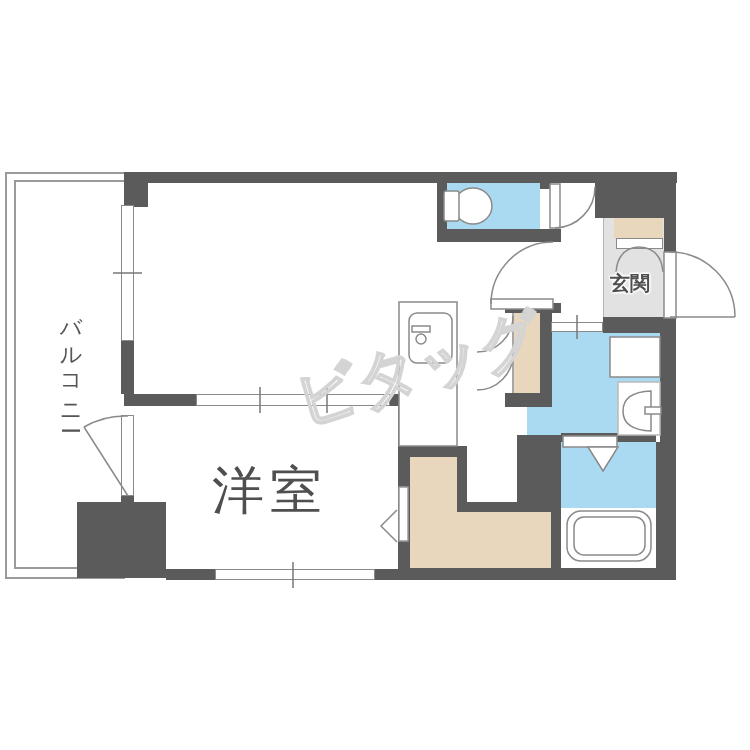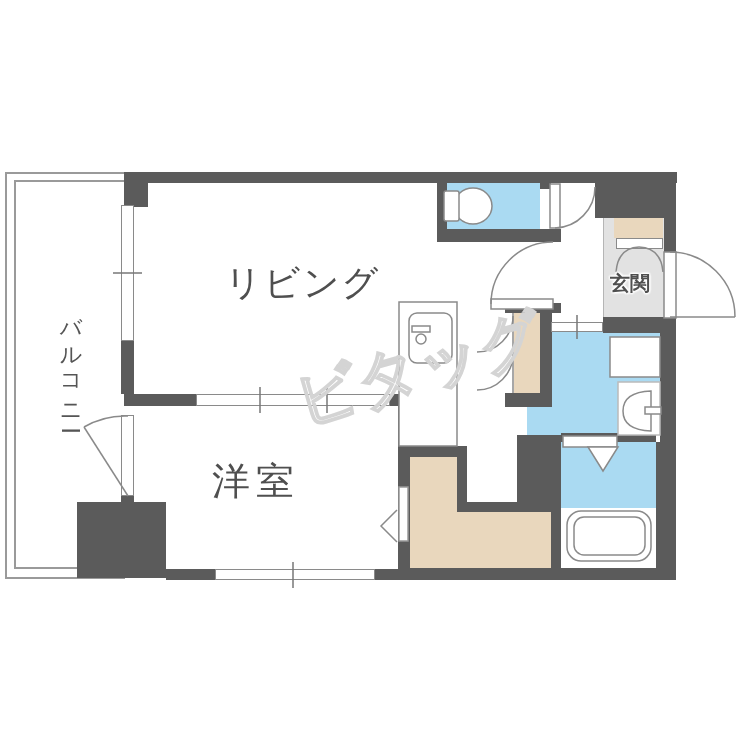--- a/index.html
+++ b/index.html
@@ -7,21 +7,21 @@
          font-family:"Liberation Sans","DejaVu Sans",sans-serif;}
   .abs{position:absolute;}
   .wall{position:absolute;background:#5b5b5b;}
   .fill-water{position:absolute;background:#aadaf2;}
   .fill-tan{position:absolute;background:#e9d7bd;}
   .fill-genkan{position:absolute;background:#e2e2e2;border-left:1px solid #b5b5b5;}
   .win{position:absolute;background:#ffffff;border:1.5px solid #8a8a8a;box-sizing:border-box;}
   .balc{position:absolute;border:2px solid #9a9a9a;border-right:none;box-sizing:border-box;}
   .roomlabel{position:absolute;color:#4f4f4f;white-space:nowrap;}
   .lbl-living{font-size:36px;letter-spacing:2px;}
-  .lbl-western{font-size:38px;letter-spacing:6px;}
+  .lbl-western{font-size:52px;letter-spacing:6px;}
   .lbl-genkan{font-size:20px;font-weight:bold;
     text-shadow:0 0 3px #fff,0 0 3px #fff,1px 1px 2px #fff,-1px -1px 2px #fff,1px -1px 2px #fff,-1px 1px 2px #fff;}
   .lbl-balcony{font-size:22px;writing-mode:vertical-rl;letter-spacing:4px;color:#555;}
   svg{position:absolute;left:0;top:0;}
 </style>
 </head>
 <body>
 
 <div id="stage">
 
@@ -153,17 +153,16 @@
 
       <g>
         <path d="M616,272 Q618,248 639,247"></path>
         <path d="M663,272 Q661,248 639,247"></path>
       </g>
     </g>
 
     <text x="293" y="400" font-size="62" font-weight="bold" fill="none" stroke="#d4d4d4" stroke-width="1.8" transform="rotate(-16 380 378)">ビタッグ</text>
   </svg>
 
-  <div class="roomlabel lbl-living" style="left:225px;top:259px;">リビング</div>
   <div class="roomlabel lbl-western" style="left:212px;top:456px;">洋室</div>
   <div class="roomlabel lbl-genkan" style="left:610px;top:270px;">玄関</div>
   <div class="roomlabel lbl-balcony" style="left:56px;top:303px;height:160px;">バルコニー</div>
 </div>
 
 </body></html>

